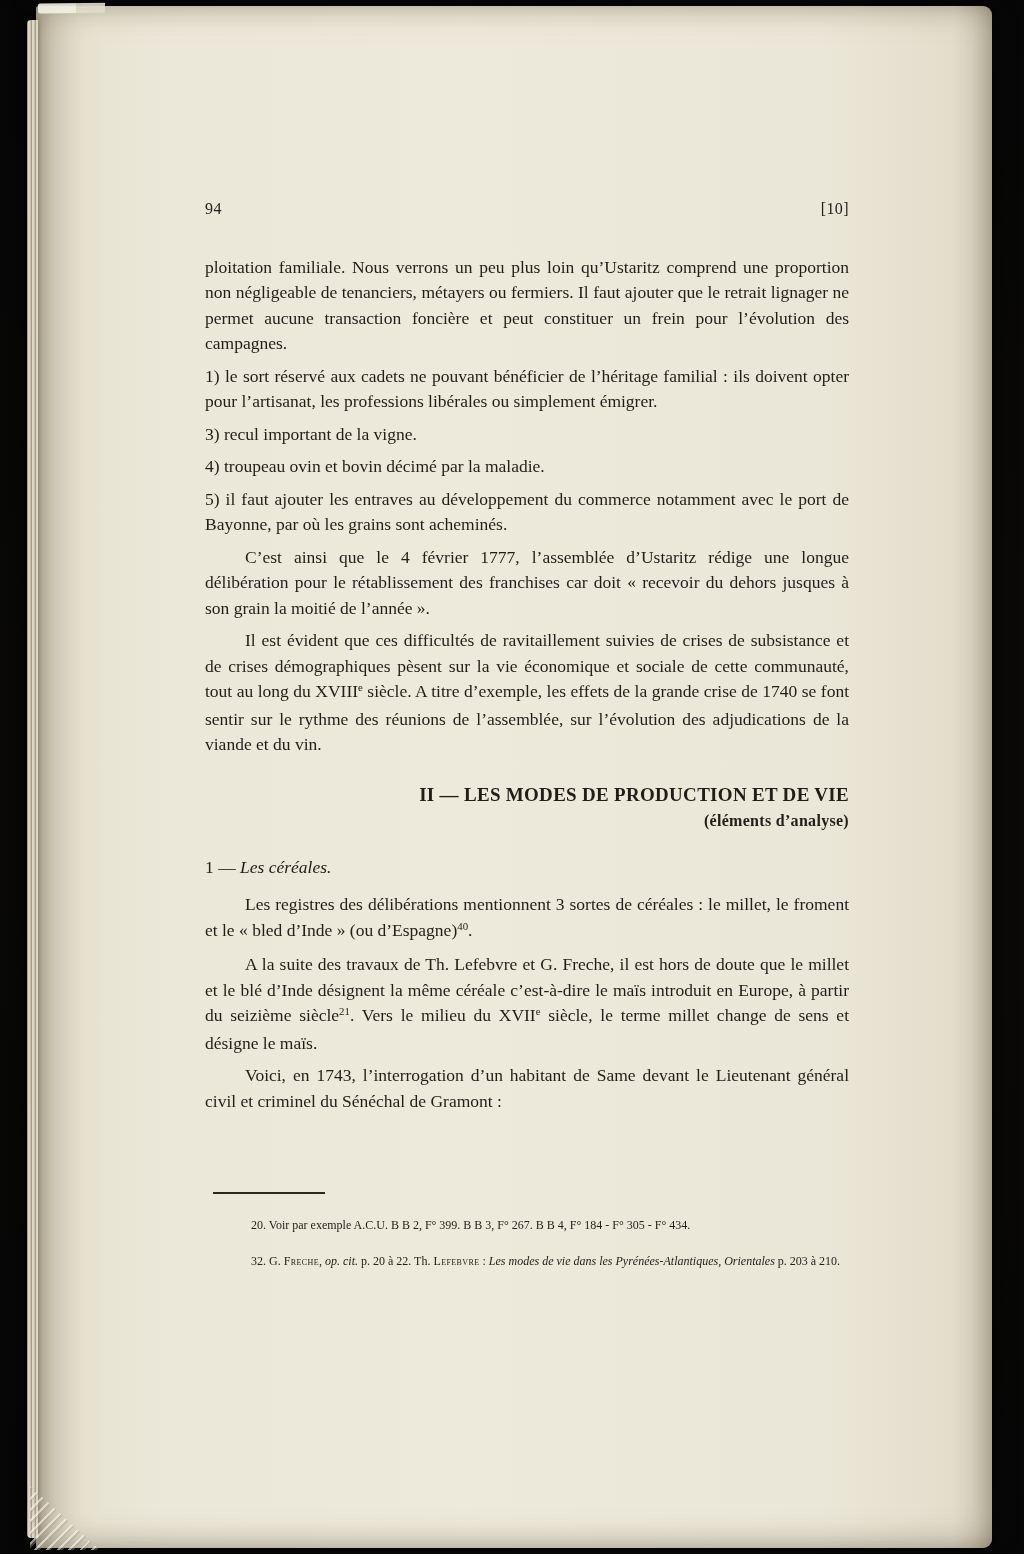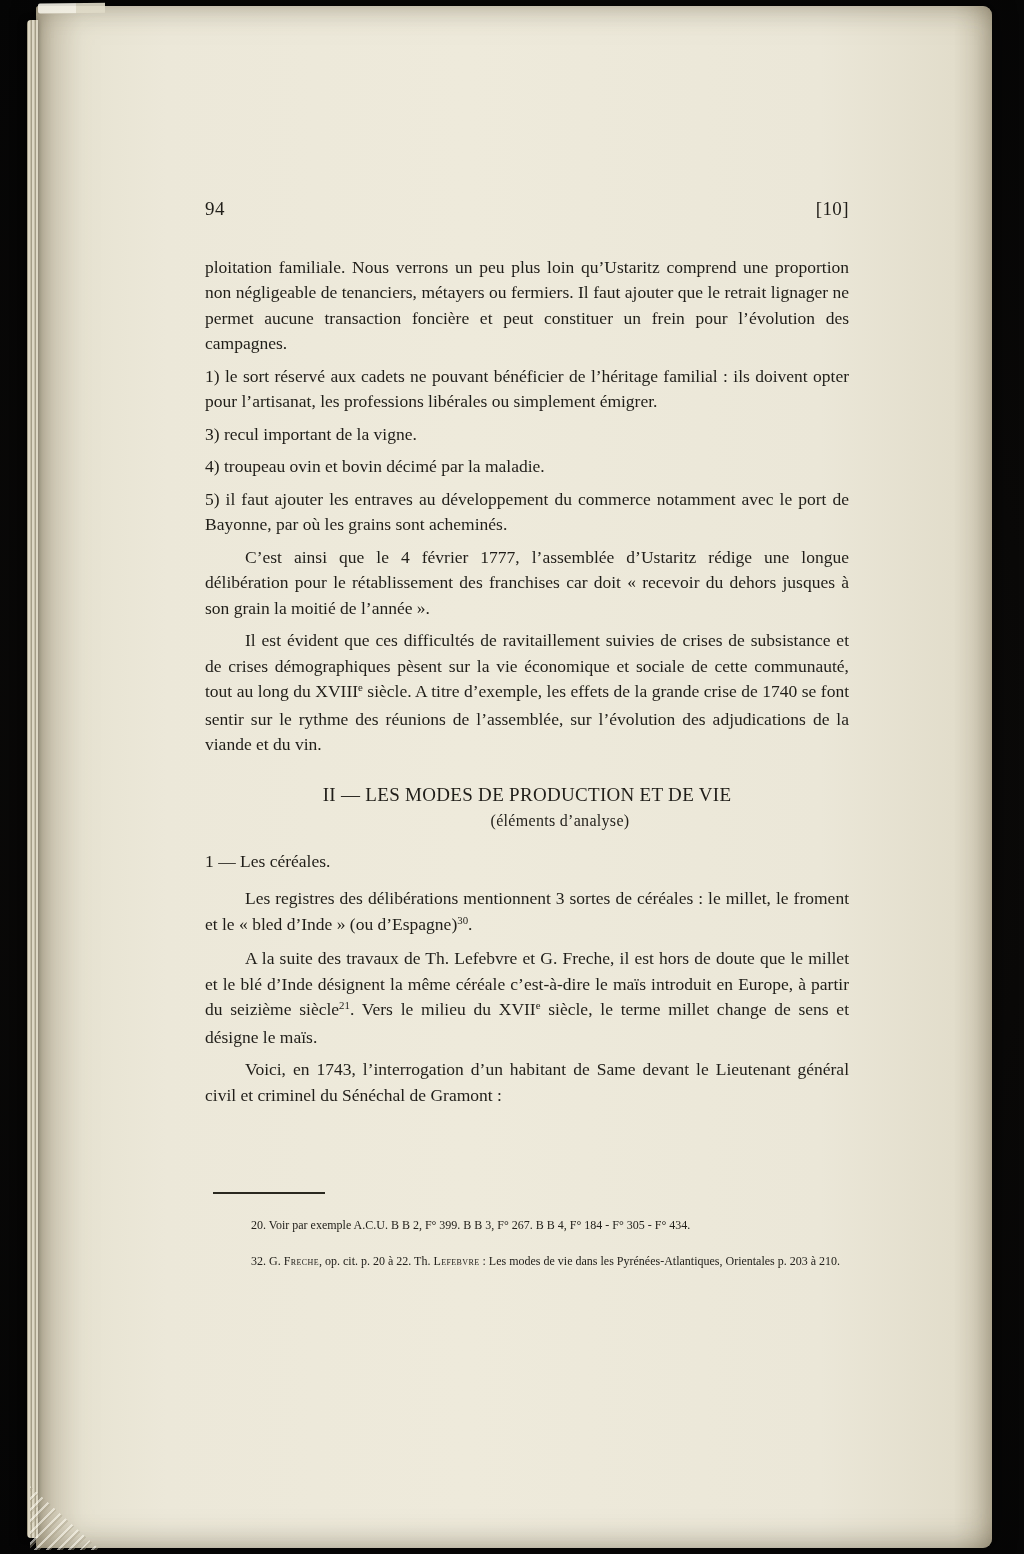--- a/index.html
+++ b/index.html
@@ -41,35 +41,35 @@
     clip-path: polygon(0 100%, 0 0, 100% 100%);
     opacity:.7;
   }
   .text-col {
     position:absolute; left:169px; top:190px; width:644px;
     color:#201e19; font-size:17.5px; line-height:25.5px;
     text-align:justify;
   }
   .running-head {
     display:flex; align-items:baseline; justify-content:space-between;
-    font-size:19px; letter-spacing:.4px; margin-bottom:33px; white-space:nowrap;
+    font-size:16px; letter-spacing:.4px; margin-bottom:33px; white-space:nowrap;
   }
   .running-head .pagenum { margin-right:26px; }
   .running-head .head-title { flex:1; }
   .running-head .bracket { margin-left:20px; }
   .para { margin:12px 0 7px 0; }
   .indent { text-indent:40px; }
   .gap-top { margin-top:4px; }
   .sup { font-size:62%; vertical-align:baseline; position:relative; top:-6px; letter-spacing:0; }
-  .section-heading { margin:24px 0 15px 0; font-weight:normal; font-size:19px; line-height:26px; text-align:center; letter-spacing:.3px; }
+  .section-heading { margin:24px 0 21px 0; font-weight:bold; font-size:19px; line-height:26px; text-align:right; letter-spacing:.3px; }
   .section-heading .line2 { padding-left:66px; font-size:16px; }
   .subsection-heading { margin:0 0 15px 0; text-align:left; font-size:17.5px; letter-spacing:.3px; }
   .subsection-heading .bold { font-weight:bold; }
   .item-heading { margin:0 0 9px 0; text-align:left; font-size:17.5px; }
-  .italic { }
+  .italic { font-style:italic; }
   .smallcaps { font-variant:small-caps; letter-spacing:.4px; }
   .footnotes {
     position:absolute; left:169px; top:1186px; width:644px;
     font-size:12px; line-height:23px; color:#23211c; text-align:justify;margin-left:8px;
   }
   .footnote-rule { width:112px; height:2px; background:#2a281f; margin:0 0 20px 0; }
   .footnote { margin:0 0 13px 0; text-indent:38px; }
 </style>
 </head>
 <body>
@@ -99,21 +99,21 @@
       <p class="para indent gap-top"><span>Il est évident que ces difficultés de ravitaillement suivies de crises de subsistance et de crises démographiques pèsent sur la vie économique et sociale de cette communauté, tout au long du XVIII</span><sup class="sup">e</sup><span> siècle. A titre d’exemple, les effets de la grande crise de 1740 se font sentir sur le rythme des réunions de l’assemblée, sur l’évolution des adjudications de la viande et du vin.</span></p>
 
       <div class="section-heading">
         <div><span>II  —  </span><span>LES MODES DE PRODUCTION ET DE VIE</span></div>
         <div class="line2">(éléments d’analyse)</div>
       </div>
 
 
       <div class="item-heading"><span>1  —  </span><span class="italic">Les céréales.</span></div>
 
-      <p class="para indent"><span>Les registres des délibérations mentionnent 3 sortes de céréales : le millet, le froment et le « bled d’Inde » (ou d’Espagne)</span><sup class="sup">30</sup><span>.</span></p>
+      <p class="para indent"><span>Les registres des délibérations mentionnent 3 sortes de céréales : le millet, le froment et le « bled d’Inde » (ou d’Espagne)</span><sup class="sup">40</sup><span>.</span></p>
 
       <p class="para indent gap-top"><span>A la suite des travaux de Th. Lefebvre et G. Freche, il est hors de doute que le millet et le blé d’Inde désignent la même céréale c’est-à-dire le maïs introduit en Europe, à partir du seizième siècle</span><sup class="sup">21</sup><span>. Vers le milieu du XVII</span><sup class="sup">e</sup><span> siècle, le terme millet change de sens et désigne le maïs.</span></p>
 
       <p class="para indent gap-top">Voici, en 1743, l’interrogation d’un habitant de Same devant le Lieutenant général civil et criminel du Sénéchal de Gramont :</p>
 
     </div>
 
     <div class="footnotes" lang="fr">
       <div class="footnote-rule"></div>
       <p class="footnote">20.  Voir par exemple A.C.U. B B 2, F° 399. B B 3, F° 267. B B 4, F° 184 - F° 305 - F° 434.</p>

